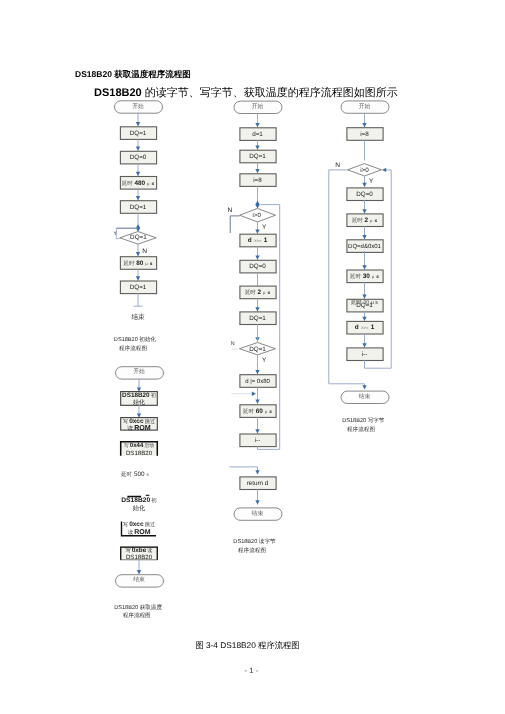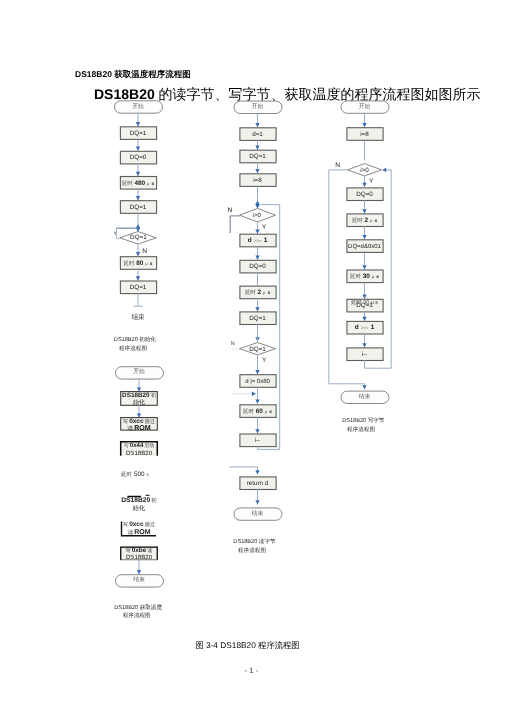--- a/index.html
+++ b/index.html
@@ -3,21 +3,21 @@
 <meta charset="utf-8">
 <title>DS18B20</title>
 <style>
   html,body{margin:0;padding:0;background:#fff;}
   body{width:505px;height:714px;overflow:hidden;position:relative;
        font-family:"Liberation Sans",sans-serif;color:#000;
        -webkit-font-smoothing:antialiased;text-rendering:geometricPrecision;}
   .page{position:absolute;left:0;top:0;width:505px;height:714px;}
   .abs{position:absolute;}
   .h1{left:75px;top:69px;font-size:8.5px;font-weight:bold;letter-spacing:0;}
-  .h2{left:94px;top:85.5px;font-size:14px;}
+  .h2{left:94px;top:85.5px;font-size:11px;}
   .h2 b{font-weight:bold;}
   svg{position:absolute;left:0;top:0;}
   .fig{left:-5px;top:640px;width:505px;text-align:center;font-size:8.3px;}
   .pg{left:-1px;top:666px;width:505px;text-align:center;font-size:7.8px;color:#3a3a3a;}
 </style>
 </head>
 <body>
 
 <div class="page">
   <div class="abs h1">DS18B20 获取温度程序流程图</div>

